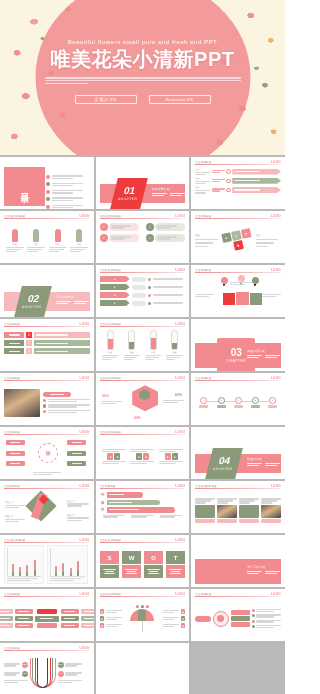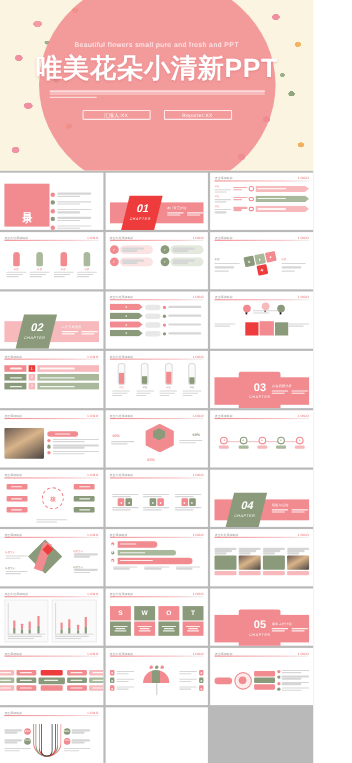--- a/index.html
+++ b/index.html
@@ -30,21 +30,21 @@
        radial-gradient(ellipse 4px 3px at 15% 25%, #9bb088 0 55%, transparent 60%),
        radial-gradient(ellipse 4px 3px at 90% 44%, #9bb088 0 55%, transparent 60%);
   }
   .hero-circle { position:absolute; left:50%; top:-22px; transform:translateX(-50%);
      width:215px; height:198px; border-radius:50%;
      background:rgba(241,139,143,0.86); }
   .hero-inner { position:absolute; inset:0; display:flex; flex-direction:column;
      align-items:center; justify-content:flex-start; padding-top:38px; }
   .hero-sub { color:#ffe9ea; font-size:6.2px; letter-spacing:.45px;
      text-shadow:0 0 1px rgba(255,255,255,.5); }
-  .hero-title { color:#fff; font-size:24px; font-weight:bold; letter-spacing:.5px;
+  .hero-title { color:#fff; font-size:20px; font-weight:bold; letter-spacing:.5px;
      margin-top:1px; text-shadow:0 1px 2px rgba(200,90,95,.35); }
   .hero-body { width:196px; margin-top:4px; display:flex; flex-direction:column; gap:1.3px; }
   .hero-body i { display:block; height:1.5px; background:rgba(255,255,255,.62); border-radius:1px; }
   .hero-body i:nth-child(3){ width:22%; }
   .hero-btns { display:flex; gap:12px; margin-top:11px; }
   .hero-btn { width:62px; height:9px; border:0.8px solid rgba(255,255,255,.8);
      border-radius:1px; color:#fff; font-size:4.4px; display:flex;
      align-items:center; justify-content:center; letter-spacing:.3px; }
 
   
@@ -1086,24 +1086,20 @@
               <span class="txw" style="width:60%"></span>
               <span class="txw" style="width:70%"></span>
             </div>
           </div>
         </div>
       </div>
     </div>
     <div class="cell">
       <div class="body">
         <div class="chp-band pk" style="top:14px;height:25px;"></div>
-       <div class="chp-par pk" style="left:22px;top:9px;width:38px;height:35px;transform:none;border-radius:2px;">
-         <span class="n">05</span>
-         <span class="c">CHAPTER</span>
-        </div>
     <div class="chp-txt">
       <div class="h">明年工作计划</div>
       <div style="display:flex;gap:3px;margin-top:2px;">
         <div class="col" style="gap:1px;width:15px;">
               <span class="txw" style="width:100%"></span>
               <span class="txw" style="width:80%"></span>
             </div>
         <div class="col" style="gap:1px;width:15px;">
               <span class="txw" style="width:100%"></span>
               <span class="txw" style="width:80%"></span>

